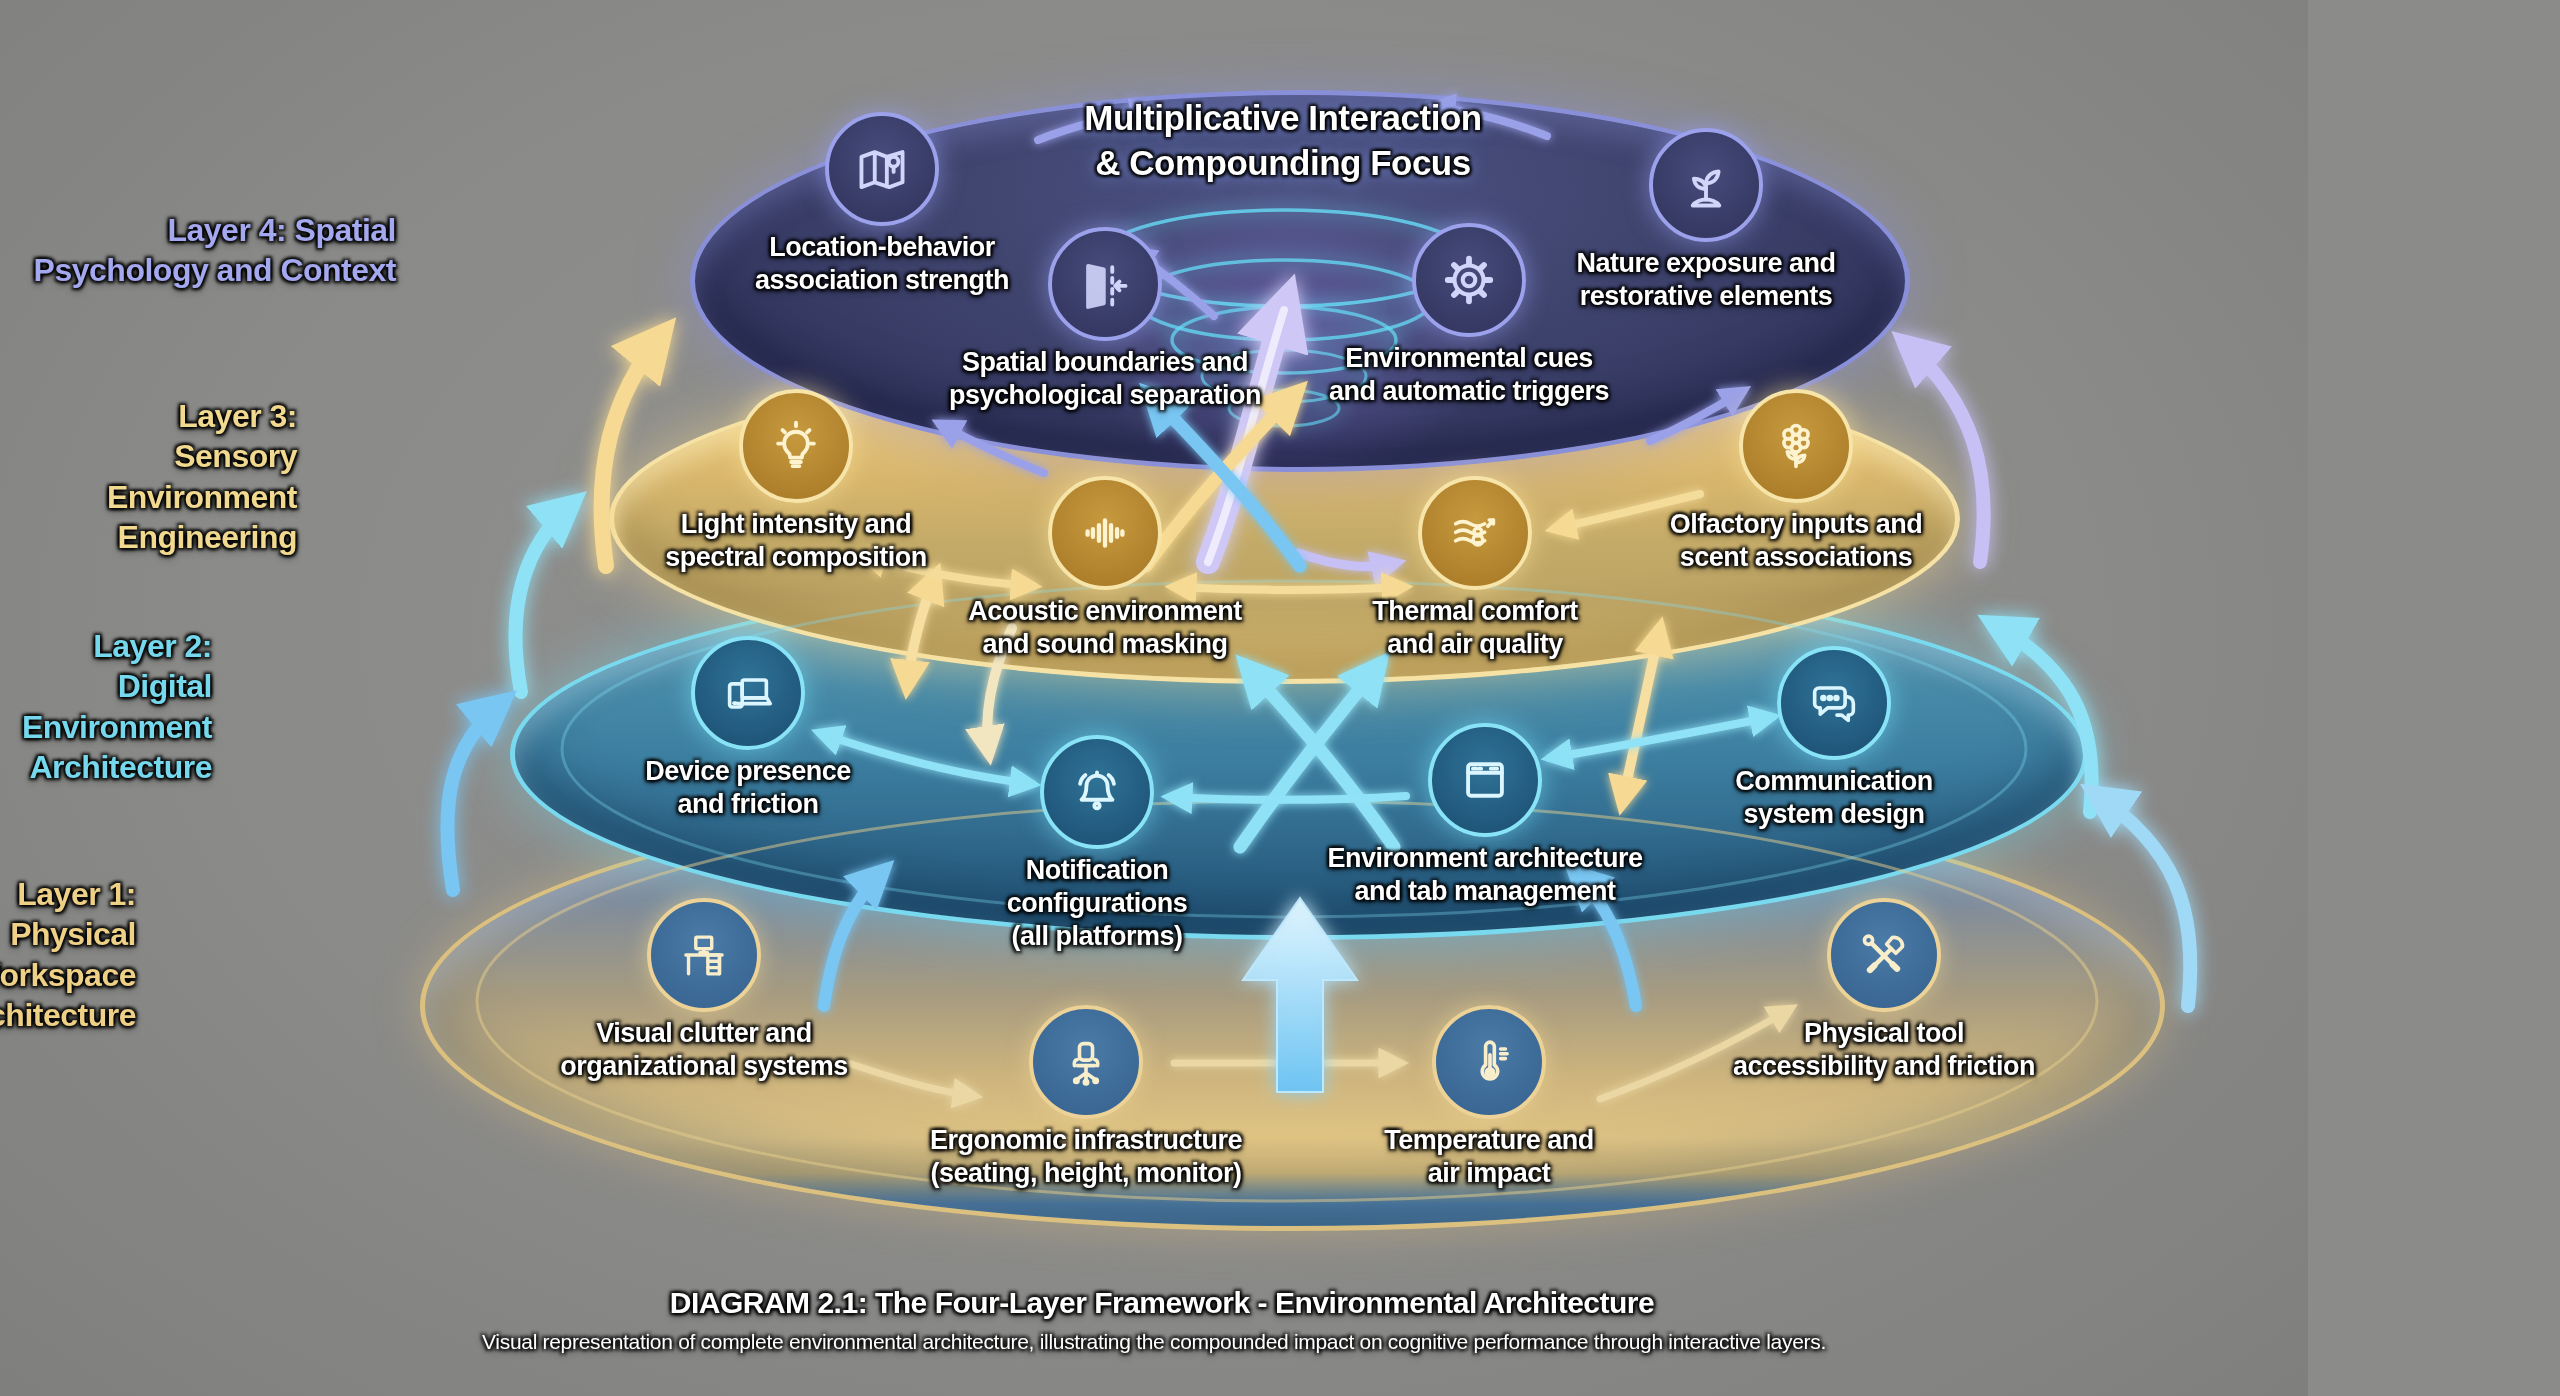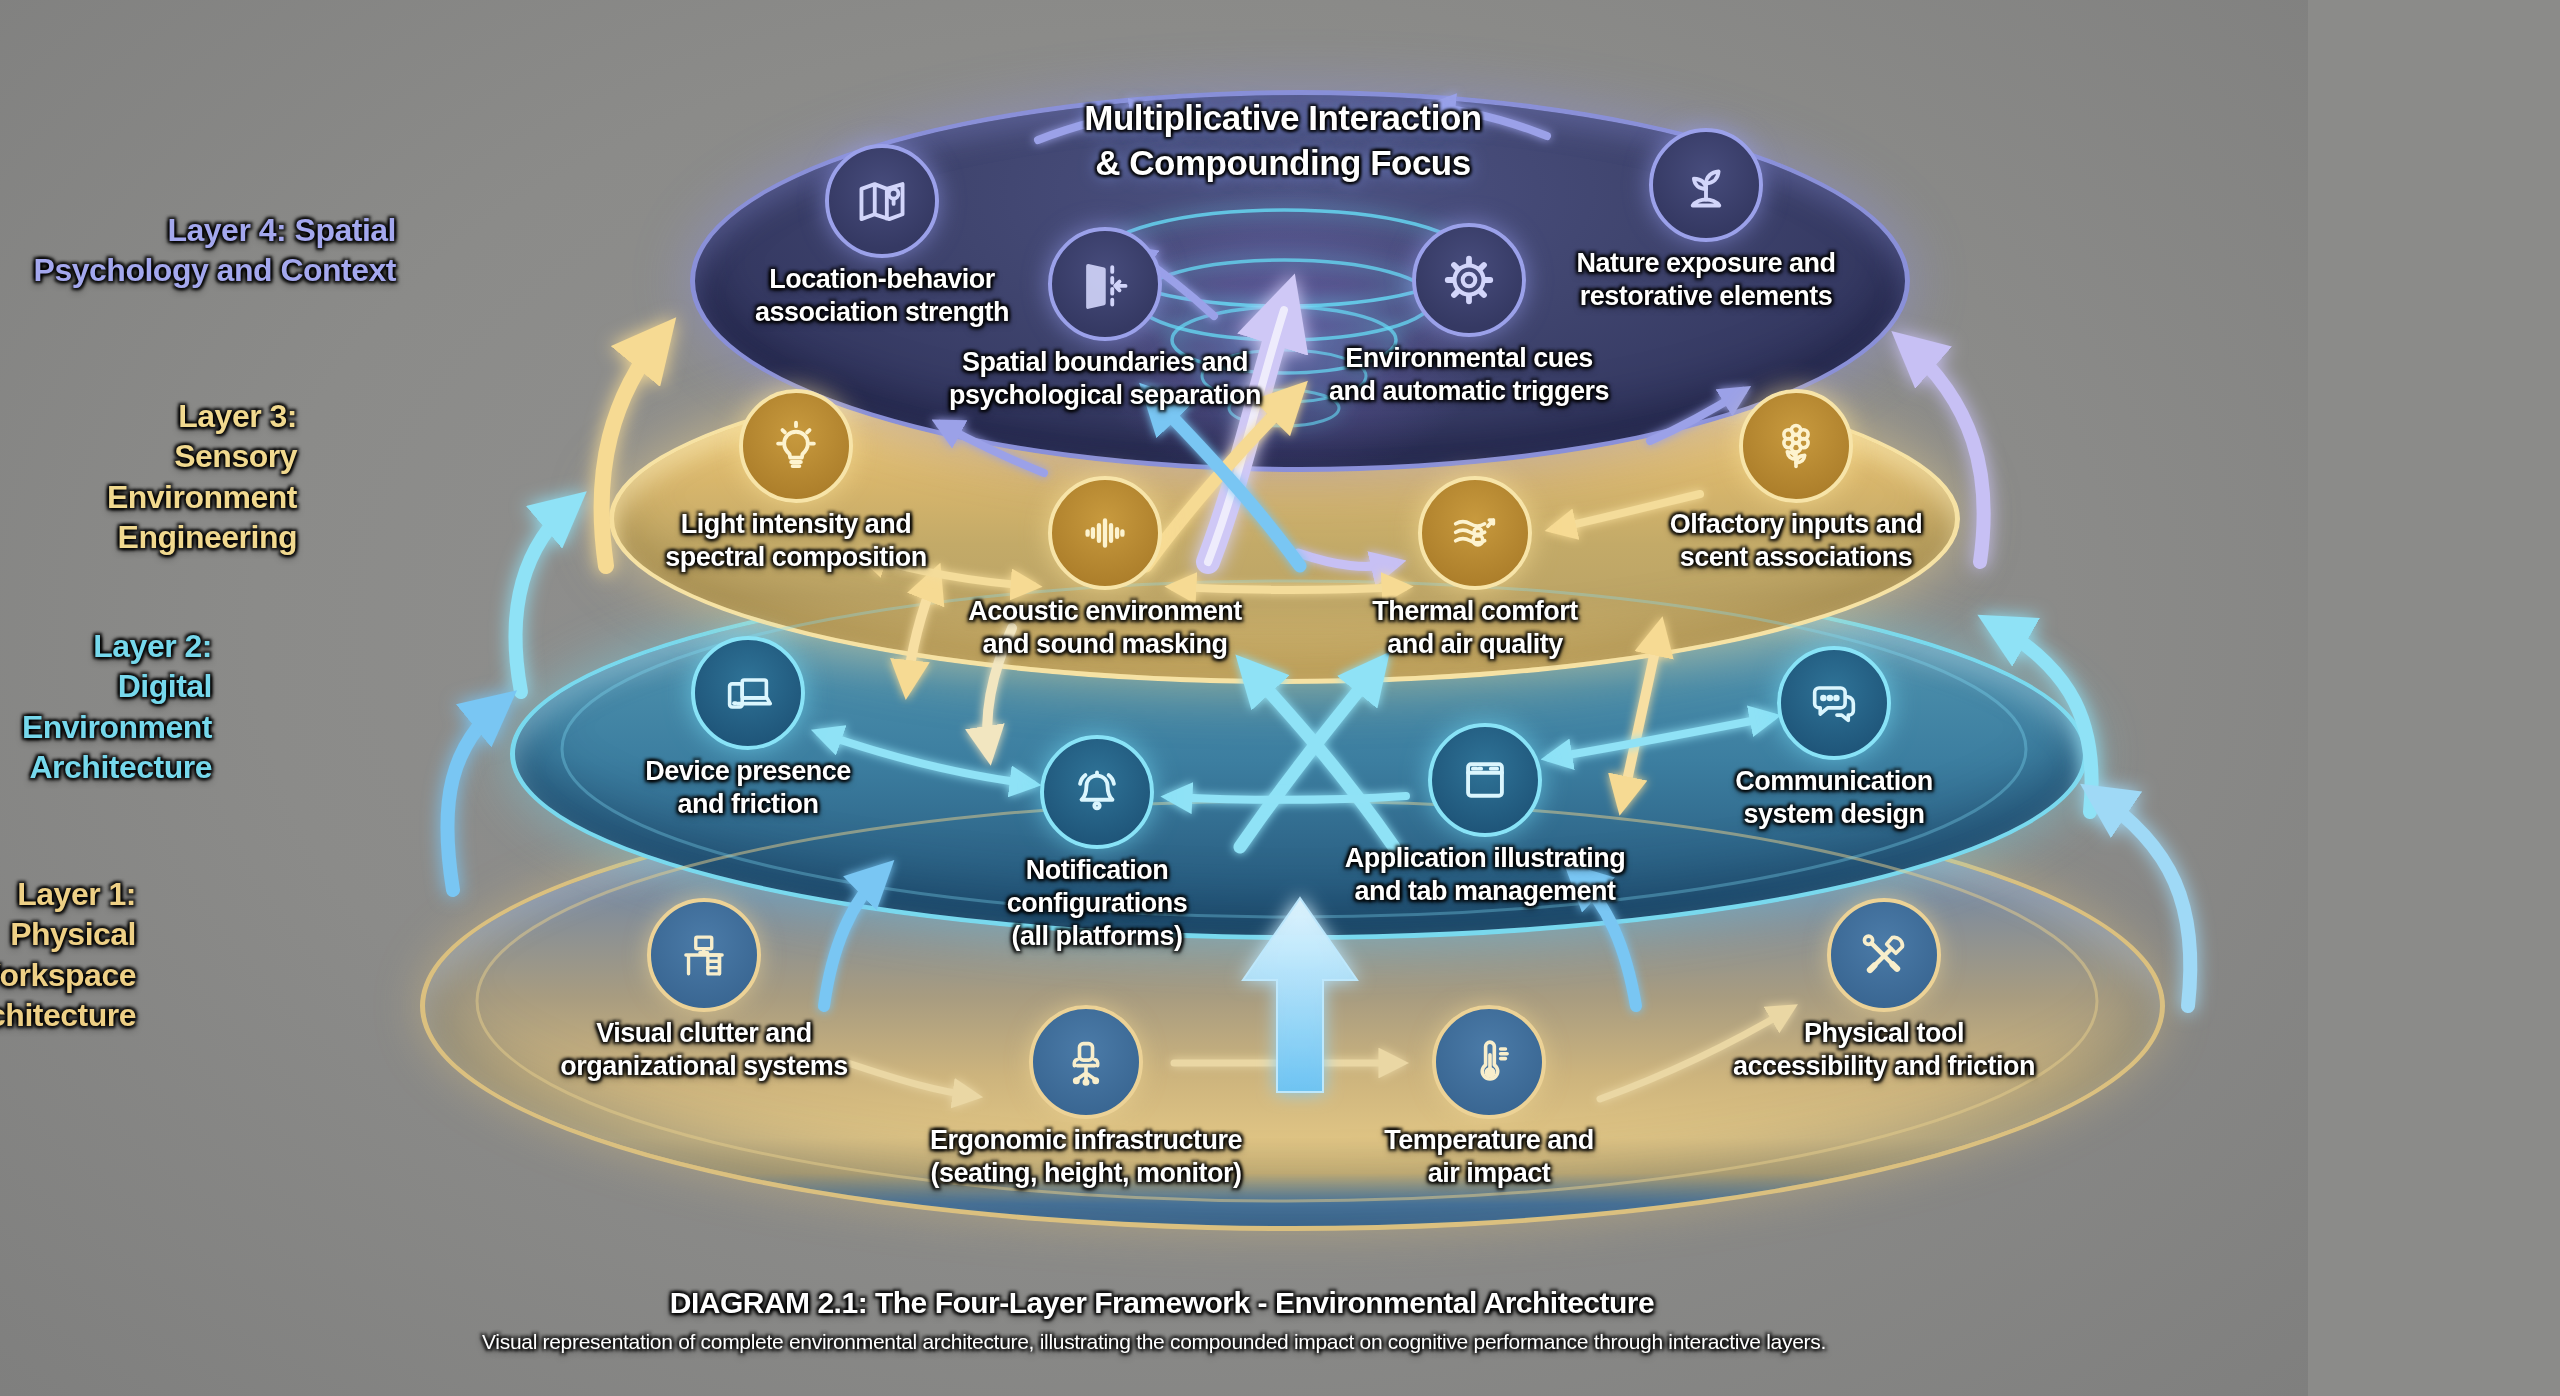--- a/index.html
+++ b/index.html
@@ -181,21 +181,21 @@
     <g filter="url(#bigGlow)">
       <polygon points="1300,898 1357,980 1323,980 1323,1092 1277,1092 1277,980 1243,980" fill="url(#bigArrowGrad)" stroke="#bfeaff" stroke-width="2" opacity=".95"></polygon>
     </g>
 
     <path fill="#c9c9c9" d="M2458,1247 C2464,1277 2473,1287 2504,1293 C2473,1299 2464,1309 2458,1339 C2452,1309 2443,1299 2412,1293 C2443,1287 2452,1277 2458,1247 Z"></path>
   </svg>
 
   <div class="main-title">Multiplicative Interaction
 &amp; Compounding Focus</div>
 
-  <div class="node l4" style="left:692px;top:144px">
+  <div class="node l4" style="left:692px;top:112px">
     <div class="circle">
       <svg class="icon" width="58" height="58" viewBox="0 0 24 24" fill="none" stroke="currentColor" stroke-width="1.6" stroke-linecap="round" stroke-linejoin="round">
         <path d="M3.5 7 L9 5 L14 7 L20.5 5 V17.5 L15 19.5 L9 17.5 L3.5 19.5 Z M9 5 V17.5 M14 7 V19.3"></path>
         <circle cx="16.8" cy="9" r="2"></circle>
           <path d="M16.8 11 V13.2"></path>
       </svg>
     </div>
     <div class="node-label outlined">Location-behavior
 association strength</div>
   </div>
@@ -330,21 +330,21 @@
   </div>
 
   <div class="node l2" style="left:1295px;top:723px">
     <div class="circle">
       <svg class="icon" width="58" height="58" viewBox="0 0 24 24" fill="none" stroke="currentColor" stroke-width="1.6" stroke-linecap="round" stroke-linejoin="round">
         <rect x="5" y="5.5" width="14" height="13" rx="1.2"></rect>
         <path d="M5 9 H19"></path>
         <path d="M7 7.3 H8.4 M9.6 7.3 H10.4 M14.4 7.3 H17"></path>
       </svg>
     </div>
-    <div class="node-label outlined">Application illustrating
+    <div class="node-label outlined">Environment architecture
 and tab management</div>
   </div>
 
   <div class="node l2" style="left:1644px;top:646px">
     <div class="circle">
       <svg class="icon" width="58" height="58" viewBox="0 0 24 24" fill="none" stroke="currentColor" stroke-width="1.5" stroke-linecap="round" stroke-linejoin="round">
         <path d="M5.8 5.8 H14.8 C15.8 5.8 16.6 6.6 16.6 7.6 V12.2 C16.6 13.2 15.8 14 14.8 14 H9.4 L6.3 16.6 V14 H5.8 C4.8 14 4 13.2 4 12.2 V7.6 C4 6.6 4.8 5.8 5.8 5.8 Z"></path>
         <circle cx="7.6" cy="9.9" r=".6" fill="currentColor"></circle>
           <circle cx="10.3" cy="9.9" r=".6" fill="currentColor"></circle>
           <circle cx="13" cy="9.9" r=".6" fill="currentColor"></circle>

